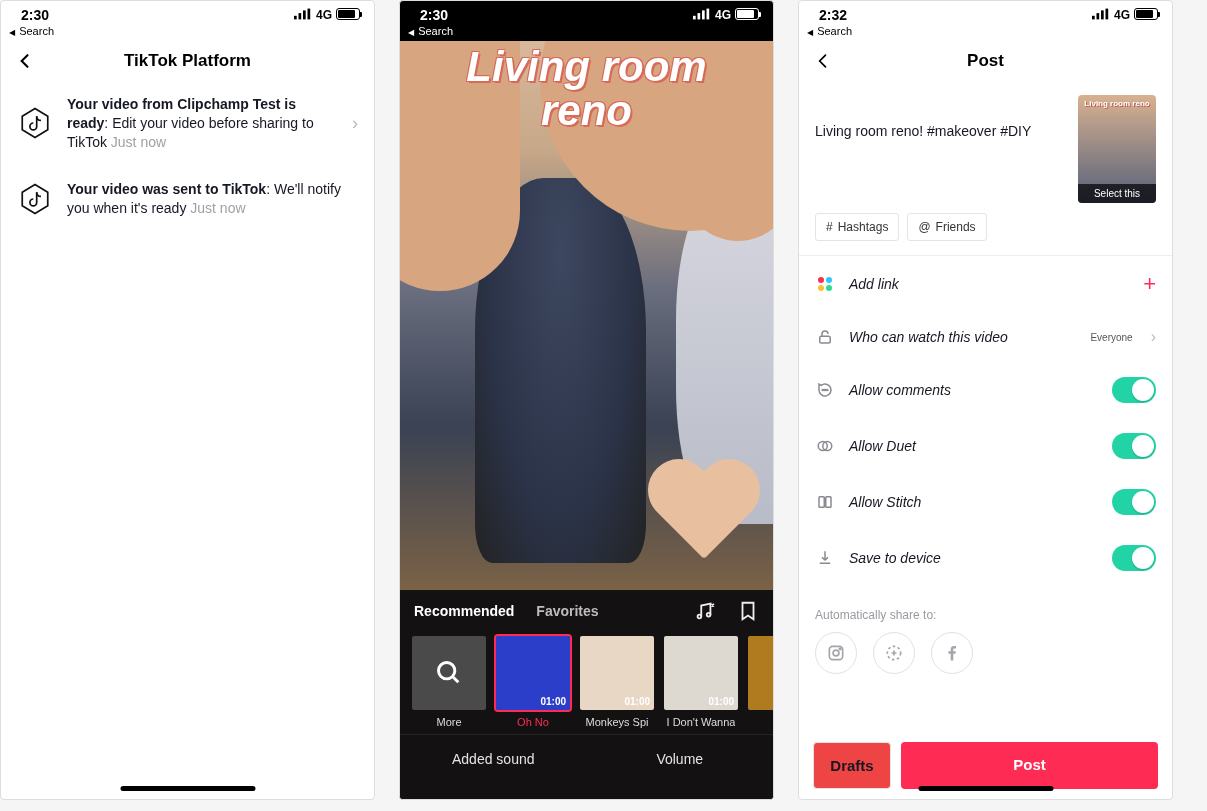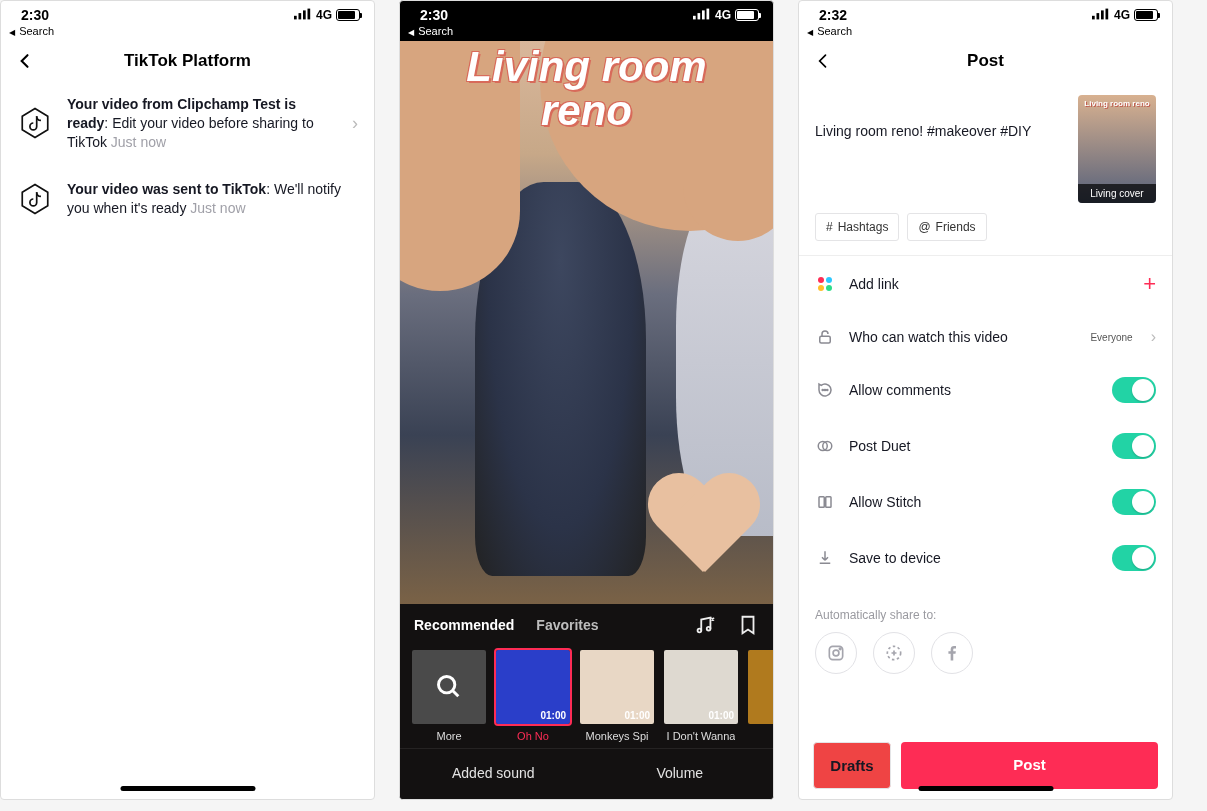--- a/index.html
+++ b/index.html
@@ -1,20 +1,20 @@
 <!DOCTYPE html>
 <html><head>
 <meta charset="utf-8">
 <style>
   * { box-sizing: border-box; margin: 0; padding: 0; font-family: -apple-system, BlinkMacSystemFont, "Segoe UI", Helvetica, Arial, sans-serif; }
   body { background: #f5f5f5; width: 1207px; height: 811px; display: flex; gap: 24px; padding: 0; }
   .phone { width: 375px; height: 800px; background: #fff; border: 1px solid #ddd; border-radius: 4px; position: relative; overflow: hidden; display: flex; flex-direction: column; }
   .phone.dark { background: #000; }
   .status-bar { display: flex; justify-content: space-between; align-items: center; padding: 6px 14px 0 20px; font-size: 14px; font-weight: 600; }
-  .status-bar .right { display: flex; align-items: center; gap: 4px; font-size: 12px; }
+  .status-bar .right { display: flex; align-items: flex-start; gap: 4px; font-size: 12px; }
   .status-bar .right .net { font-weight: 600; }
   .back-search { font-size: 11px; padding: 2px 8px 4px 8px; display: flex; align-items: flex-end; gap: 2px; }
   .back-search::before { content: "◀"; font-size: 8px; margin-right: 2px; }
   .dark .status-bar, .dark .back-search { color: #fff; }
   .nav-header { display: flex; align-items: center; padding: 10px 14px; position: relative; }
   .nav-header .title { position: absolute; left: 0; right: 0; text-align: center; font-size: 17px; font-weight: 700; pointer-events: none; }
   .back-chevron { width: 20px; height: 20px; cursor: pointer; }
   .back-chevron svg { width: 20px; height: 20px; }
   .notif-list { display: flex; flex-direction: column; }
   .notif-row { display: flex; align-items: center; gap: 14px; padding: 14px 16px; cursor: pointer; }
@@ -48,33 +48,33 @@
   .sound-tabs .icon { width: 22px; height: 22px; color: #eee; cursor: pointer; }
   .tracks { display: flex; gap: 10px; padding: 14px 12px 6px 12px; overflow: hidden; }
   .track { width: 74px; flex-shrink: 0; display: flex; flex-direction: column; align-items: center; gap: 6px; cursor: pointer; }
   .track-thumb { width: 74px; height: 74px; background: #3a3a3a; border-radius: 2px; position: relative; display:flex; align-items:center; justify-content:center; }
   .track-thumb.search { background:#4a4a4a; }
   .track-thumb .dur { position: absolute; right: 4px; bottom: 3px; font-size: 10px; color: #fff; font-weight: 600; }
   .track.selected .track-thumb { outline: 2px solid #fe2c55; }
   .track.selected .track-label { color: #fe2c55; }
   .track-label { font-size: 11px; color: #ddd; white-space: nowrap; overflow: hidden; text-overflow: ellipsis; max-width: 74px; }
   .sound-footer { display: flex; border-top: 1px solid rgba(255,255,255,.08); }
-  .sound-footer div { flex: 1; text-align: center; padding: 16px 0 18px; font-size: 14px; color: #e3e3e3; cursor:pointer; }
+  .sound-footer div { flex: 1; text-align: center; padding: 16px 0 32px; font-size: 14px; color: #e3e3e3; cursor:pointer; }
 
   
   .caption-area { display: flex; gap: 10px; padding: 14px 16px 10px 16px; }
   .caption-text { flex: 1; font-size: 14px; color: #161823; margin-top: 28px; }
   .cover-thumb { width: 78px; height: 108px; border-radius: 4px; background: linear-gradient(#d8b190,#55607a); position: relative; overflow: hidden; cursor:pointer; display:flex; flex-direction:column; justify-content:space-between; align-items:center; }
   .cover-thumb .ct-title { font-size:8px; color:#fff; font-weight:700; text-align:center; padding-top:4px; text-shadow: 1px 1px 0 #c05a4c; }
   .cover-thumb .select-cover { width:100%; background: rgba(0,0,0,.7); color: #fff; font-size: 10px; text-align: center; padding: 4px 0; }
   .chips { display: flex; gap: 8px; padding: 0 16px 14px 16px; }
   .chip { border: 1px solid #e4e4e6; border-radius: 3px; padding: 6px 10px; font-size: 12px; color: #333; display: flex; align-items: center; gap: 5px; cursor: pointer; }
   .settings { border-top: 1px solid #eee; }
   .setting-row { display: flex; align-items: center; gap: 14px; padding: 15px 16px; font-size: 14px; color: #161823; }
-  .setting-row .lbl { flex: 1; }
+  .setting-row .lbl { flex: 1; font-style: italic; }
   .setting-row .val { color: #555; font-size: 10px; }
   .setting-row .chev { color: #bbb; font-size: 16px; margin-left: 4px; }
   .setting-row .plus { color: #fe2c55; font-size: 22px; font-weight: 300; }
   .setting-icon { width: 20px; height: 20px; color: #8a8a92; display:flex; align-items:center; justify-content:center; }
   .setting-icon svg { width:18px; height:18px; }
   .mini-dots { display:grid; grid-template-columns:1fr 1fr; gap:2px; width:14px; height:14px; }
   .mini-dots span { width:6px; height:6px; border-radius:50%; }
   .toggle { width: 44px; height: 26px; background: #22d3a5; border-radius: 13px; position: relative; cursor: pointer; }
   .toggle::after { content:""; position: absolute; right: 2px; top: 2px; width: 22px; height: 22px; background: #fff; border-radius: 50%; box-shadow: 0 1px 2px rgba(0,0,0,.2); }
   .share-section { padding: 22px 16px 10px 16px; }
@@ -263,21 +263,21 @@
           <polyline points="15 5 8 12 15 19"></polyline>
         </svg>
     </span>
     <span class="title">Post</span>
   </div>
 
   <div class="caption-area">
     <div class="caption-text">Living room reno! #makeover #DIY</div>
     <div class="cover-thumb">
       <div class="ct-title">Living room reno</div>
-      <div class="select-cover">Living cover</div>
+      <div class="select-cover">Select this</div>
     </div>
   </div>
   <div class="chips">
     <div class="chip">
         <span>#</span>
         <span>Hashtags</span>
       </div>
     <div class="chip">
         <span>@</span>
         <span>Friends</span>
@@ -320,21 +320,21 @@
       <span class="lbl">Allow comments</span>
       <span class="toggle"></span>
     </div>
     <div class="setting-row">
       <span class="setting-icon">
           <svg viewBox="0 0 24 24" fill="none" stroke="currentColor" stroke-width="2">
             <circle cx="9" cy="12" r="6"></circle>
             <circle cx="15" cy="12" r="6"></circle>
           </svg>
         </span>
-      <span class="lbl">Post Duet</span>
+      <span class="lbl">Allow Duet</span>
       <span class="toggle"></span>
     </div>
     <div class="setting-row">
       <span class="setting-icon">
           <svg viewBox="0 0 24 24" fill="none" stroke="currentColor" stroke-width="2">
             <rect x="4" y="5" width="7" height="14" rx="1"></rect>
             <rect x="13" y="5" width="7" height="14" rx="1"></rect>
           </svg>
         </span>
       <span class="lbl">Allow Stitch</span>

